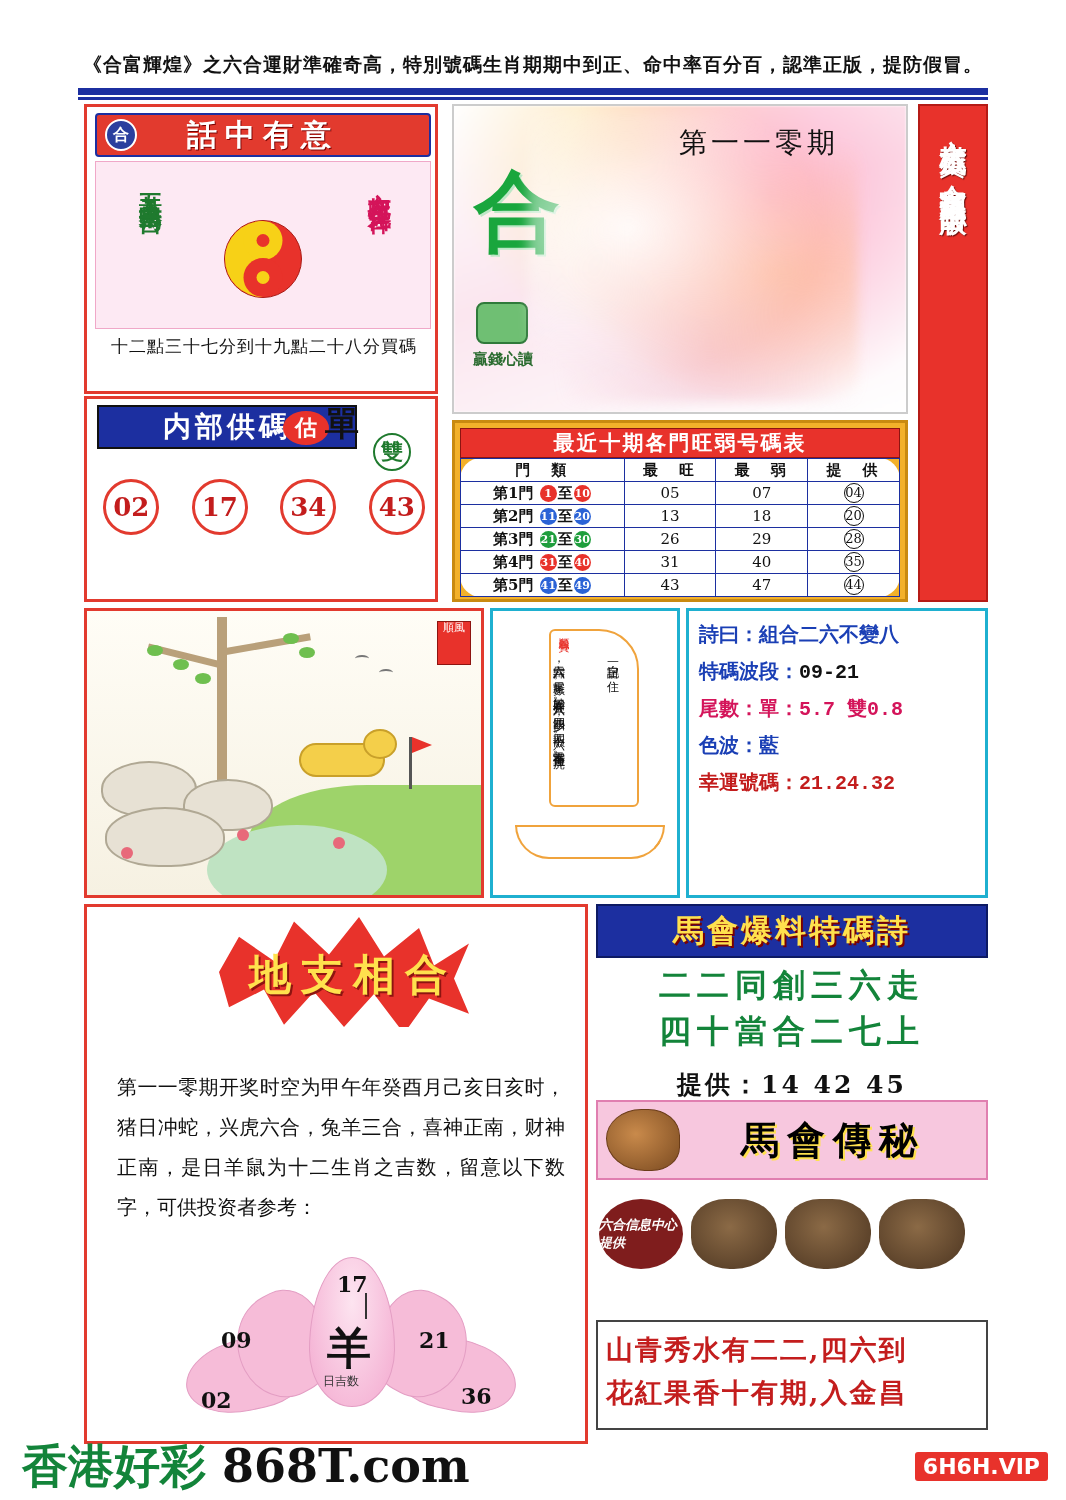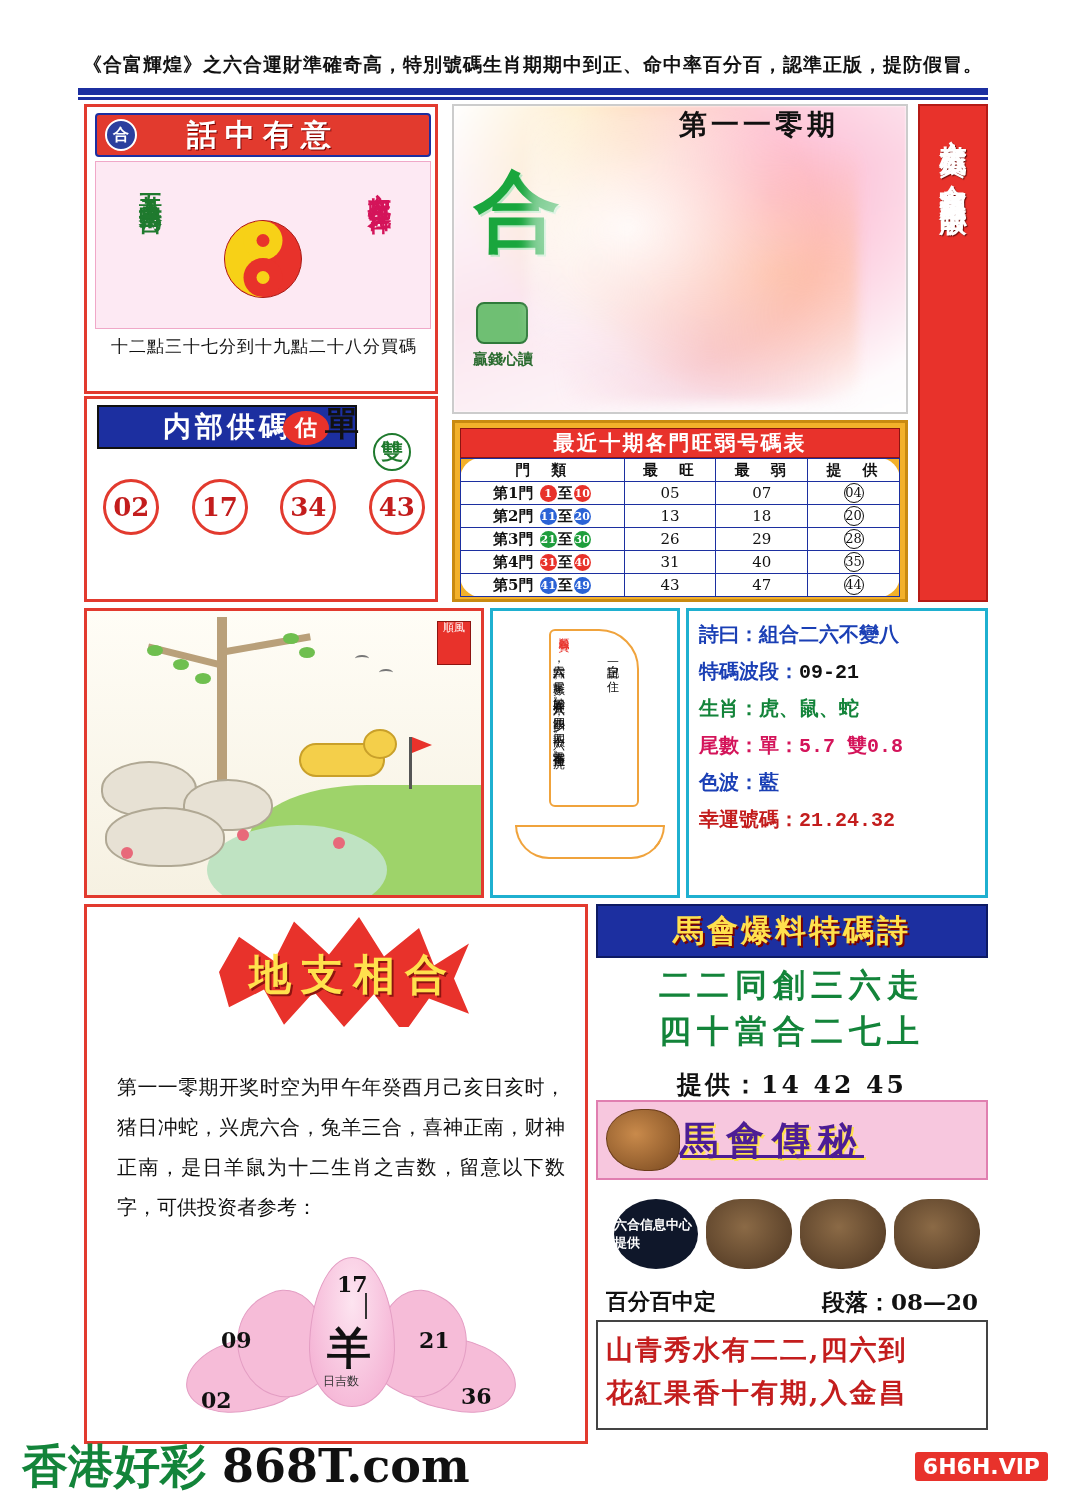--- a/index.html
+++ b/index.html
@@ -164,23 +164,23 @@
       linear-gradient(160deg,#ffffff 0%,#fbe6ef 45%,#ffffff 100%);
     filter:blur(1px);
   }
   #tr-logo {
     position:absolute; left:20px; top:48px;
     font-size:86px; font-weight:bold; color:#19a63d;
     font-family:"DejaVu Serif","Liberation Serif",serif;
     text-shadow:2px 2px 0 #bde7c6;
   }
   #tr-issue {
-    position:absolute; left:160px; top:0; width:290px;
+    position:absolute; left:160px; top:18px; width:290px;
     text-align:center;
-    font-size:28px; font-weight:bold; color:#111;
+    font-size:28px; font-weight:normal; color:#111;
     font-family:"DejaVu Serif","Liberation Serif",serif;
     letter-spacing:4px;
   }
   #tr-blur {
     position:absolute; left:74px; top:6px; width:330px; height:290px;
     background:
       radial-gradient(ellipse at 30% 40%, rgba(255,255,255,.9), rgba(255,255,255,0) 60%),
       radial-gradient(ellipse at 75% 55%, rgba(255,180,120,.55), rgba(255,255,255,0) 60%),
       radial-gradient(ellipse at 55% 80%, rgba(240,170,190,.45), rgba(255,255,255,0) 60%);
     filter:blur(6px);
@@ -453,37 +453,37 @@
     background:#f7c7de; border:2px solid #e07fb0;
     display:flex; align-items:center;
   }
   #horse-head {
     width:74px; height:62px; margin-left:8px;
     background:radial-gradient(ellipse at 40% 40%, #c98a4b, #7a4a20);
     border-radius:50% 45% 40% 55%;
     border:1px solid #6a3c18;
   }
   #horsebar .tx {
-    flex:1; text-align:left;
-    font-size:38px; font-weight:bold; color:#4c1d95; letter-spacing:8px;
+    flex:1; text-align:center;
+    font-size:38px; font-weight:bold; color:#000000; letter-spacing:8px;
     font-family:"DejaVu Serif","Liberation Serif",serif;
     text-shadow:2px 2px 0 #ffe14d;
-    text-decoration:underline;
   }
   #animals {
     left:596px; top:1186px; width:392px; height:96px;
     background:#fff; display:flex; align-items:center;
   }
   #seal {
-    width:84px; height:70px; margin-left:18px;
+    width:84px; height:70px; margin-left:3px;
     border-radius:50%;
-    background:#0f172a; color:#fff;
+    background:#7f1d1d; color:#fff;
     display:flex; align-items:center; justify-content:center;
     font-size:13px; font-weight:bold;
     font-family:"DejaVu Serif","Liberation Serif",serif;
+    font-style:italic;
   }
   .an {
     width:86px; height:70px; margin-left:8px;
     background:radial-gradient(ellipse at 45% 40%, #8b6a46, #4b3420);
     border-radius:40% 45% 50% 45%;
   }
   #duan {
     left:596px; top:1282px; width:392px; height:40px;
     display:flex; align-items:center; justify-content:space-between;
     padding:0 10px;
@@ -657,21 +657,20 @@
     <div id="boat-sail"></div>
     <div id="boat-hull"></div>
     <div id="boat-top">順風尋寶</div>
     <div id="boat-col1">一字記日：住</div>
     <div id="boat-col2">六六歸二，零尾數。妙手回春在八八。缺四少四，四不散六。零嘗不難住三虎。</div>
   </div>
 
   <div class="panel" id="poeminfo">
     <div class="row"><span class="lbl-blue">詩曰：</span><span class="lbl-blue">組合二六不變八</span></div>
     <div class="row"><span class="lbl-blue">特碼波段：</span><span class="val-dark">09-21</span></div>
-    <div class="row"><span class="lbl-green">生肖：</span><span class="lbl-green">虎、鼠、蛇</span></div>
     <div class="row"><span class="lbl-pink">尾數：</span><span class="lbl-pink">單：5.7  雙0.8</span></div>
     <div class="row"><span class="lbl-blue">色波：</span><span class="lbl-blue">藍</span></div>
     <div class="row"><span class="lbl-red">幸運號碼：</span><span class="lbl-red">21.24.32</span></div>
   </div>
 
   <div class="panel" id="wuxing">
     <div id="wx-burst">
       <div id="wx-star"></div>
       <div id="wx-t2">地支相合</div>
     </div>
@@ -709,24 +708,20 @@
     <div class="tx">馬會傳秘</div>
   </div>
 
   <div class="panel" id="animals">
     <div id="seal">六合信息中心提供</div>
     <div class="an"></div>
     <div class="an"></div>
     <div class="an"></div>
   </div>
 
-  <div class="panel" id="duan">
-    <span class="a">百分百中定</span>
-    <span class="b"><span>段落：</span><span>08—20</span></span>
-  </div>
 
   <div class="panel" id="bottompoem">
     <div class="line">山青秀水有二二,四六到</div>
     <div class="line">花紅果香十有期,入金昌</div>
   </div>
 
   <div id="footer-left">
     <span>香港好彩</span>
     <span class="dom">868T.com</span>
   </div>

